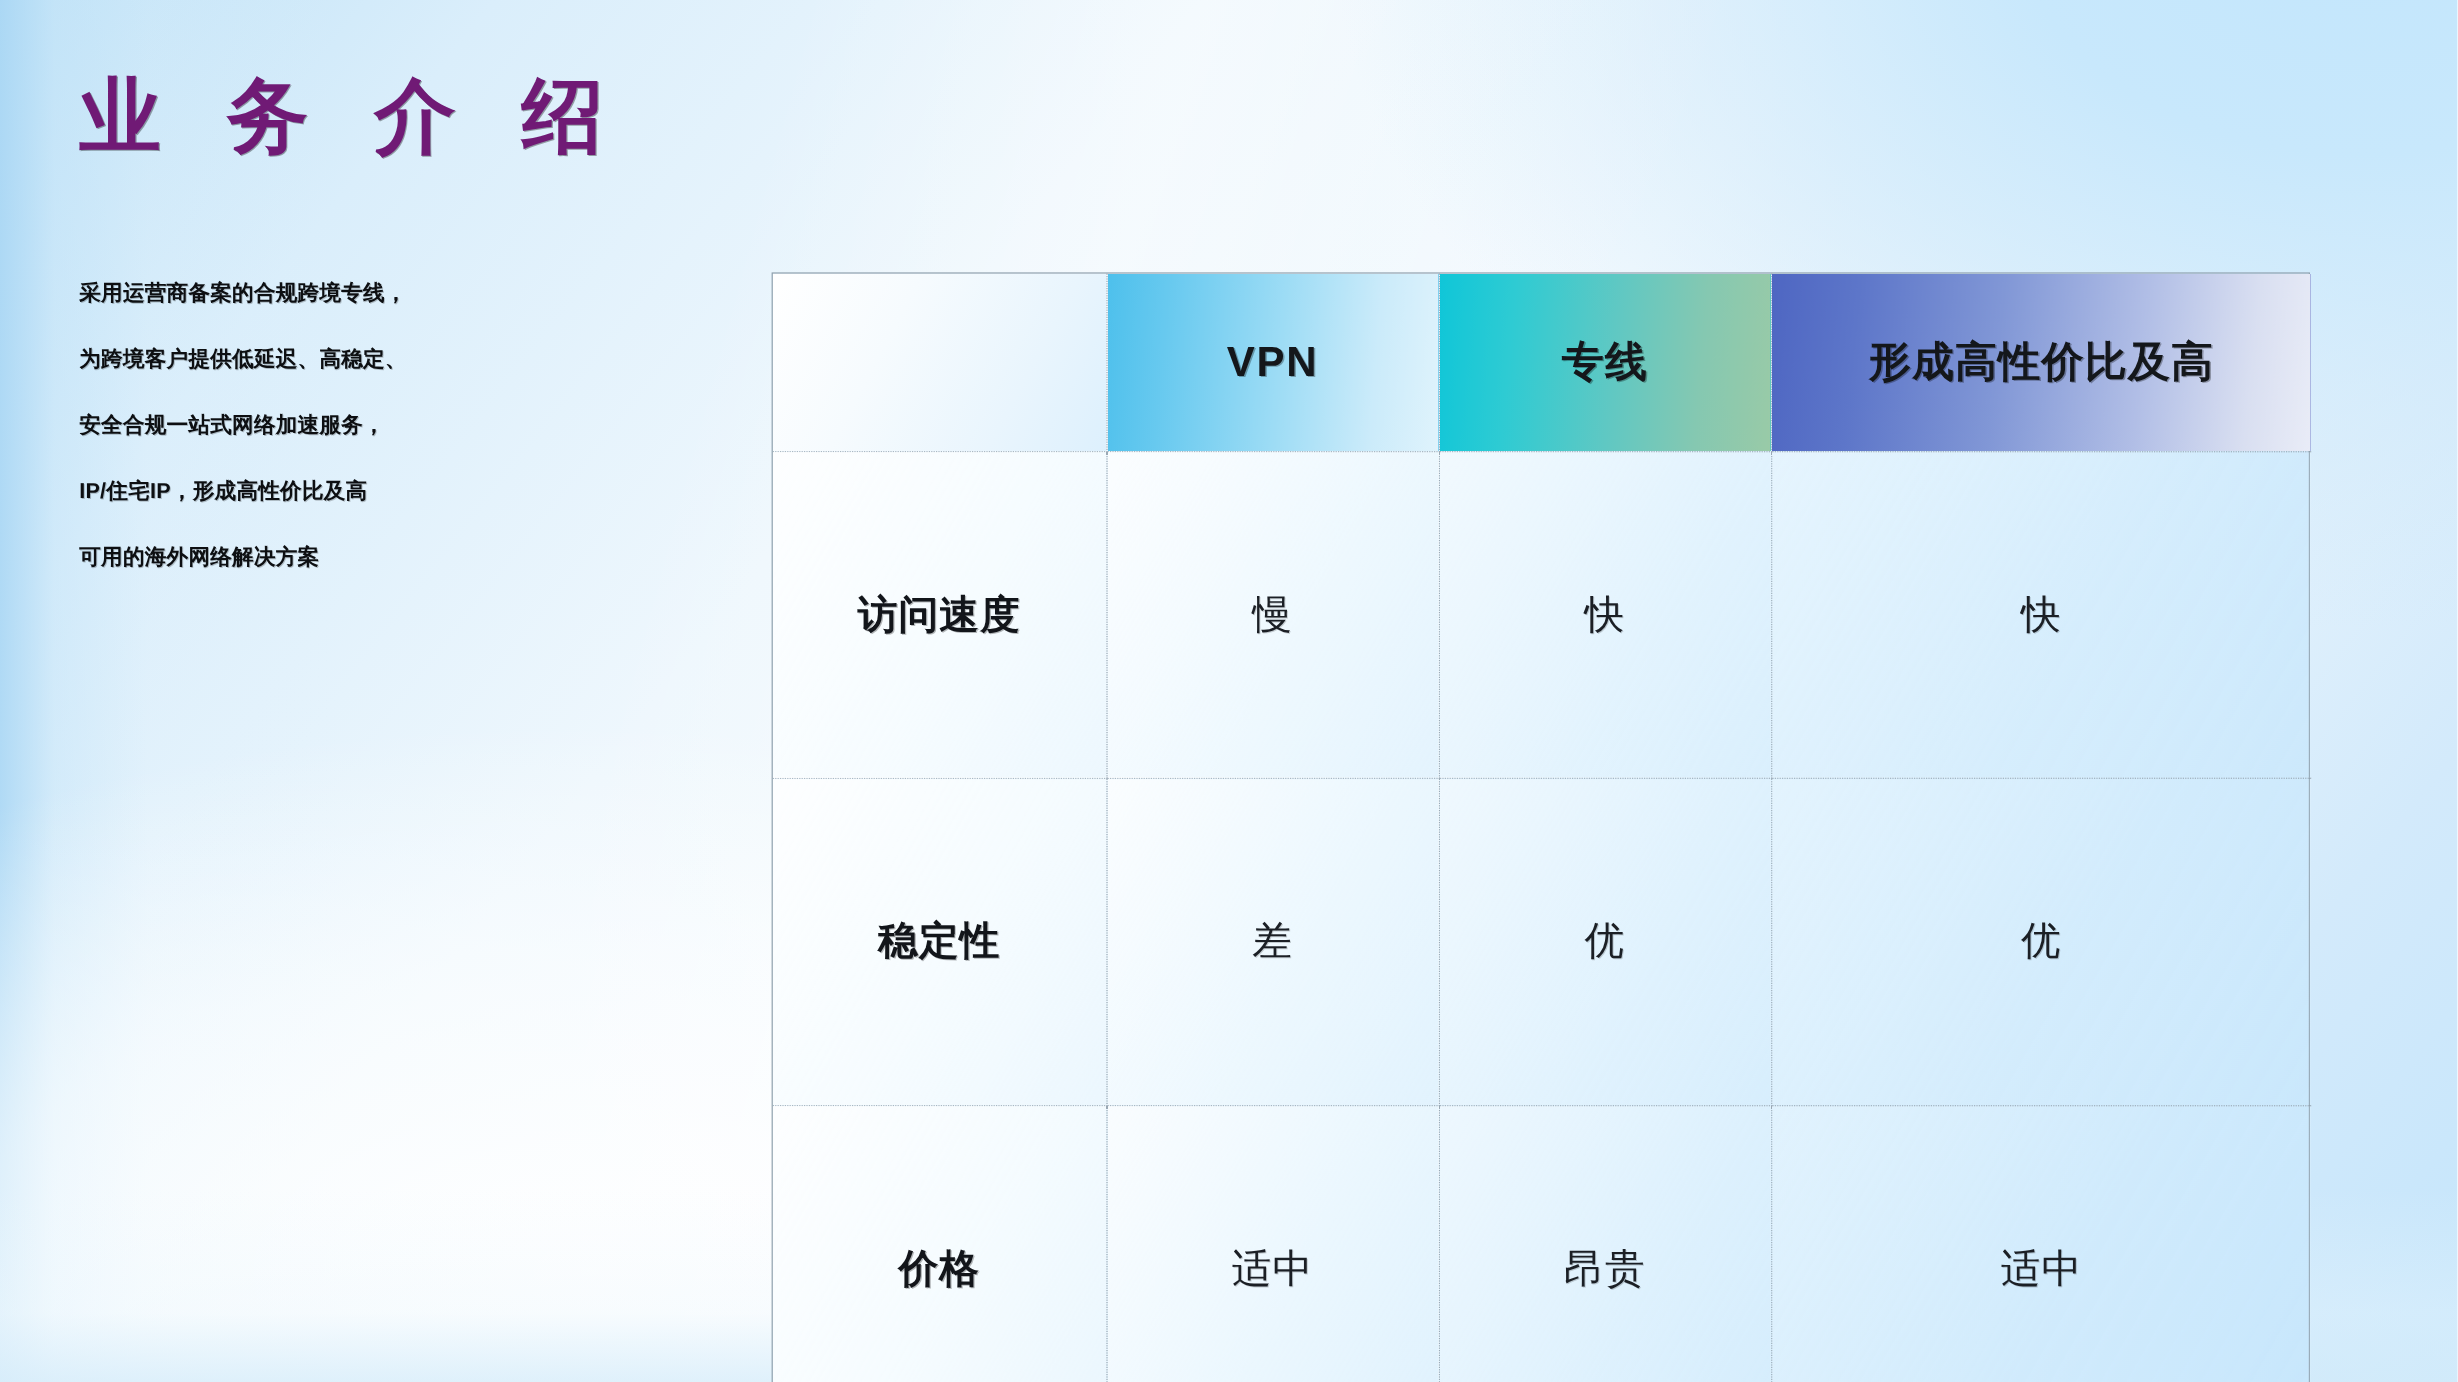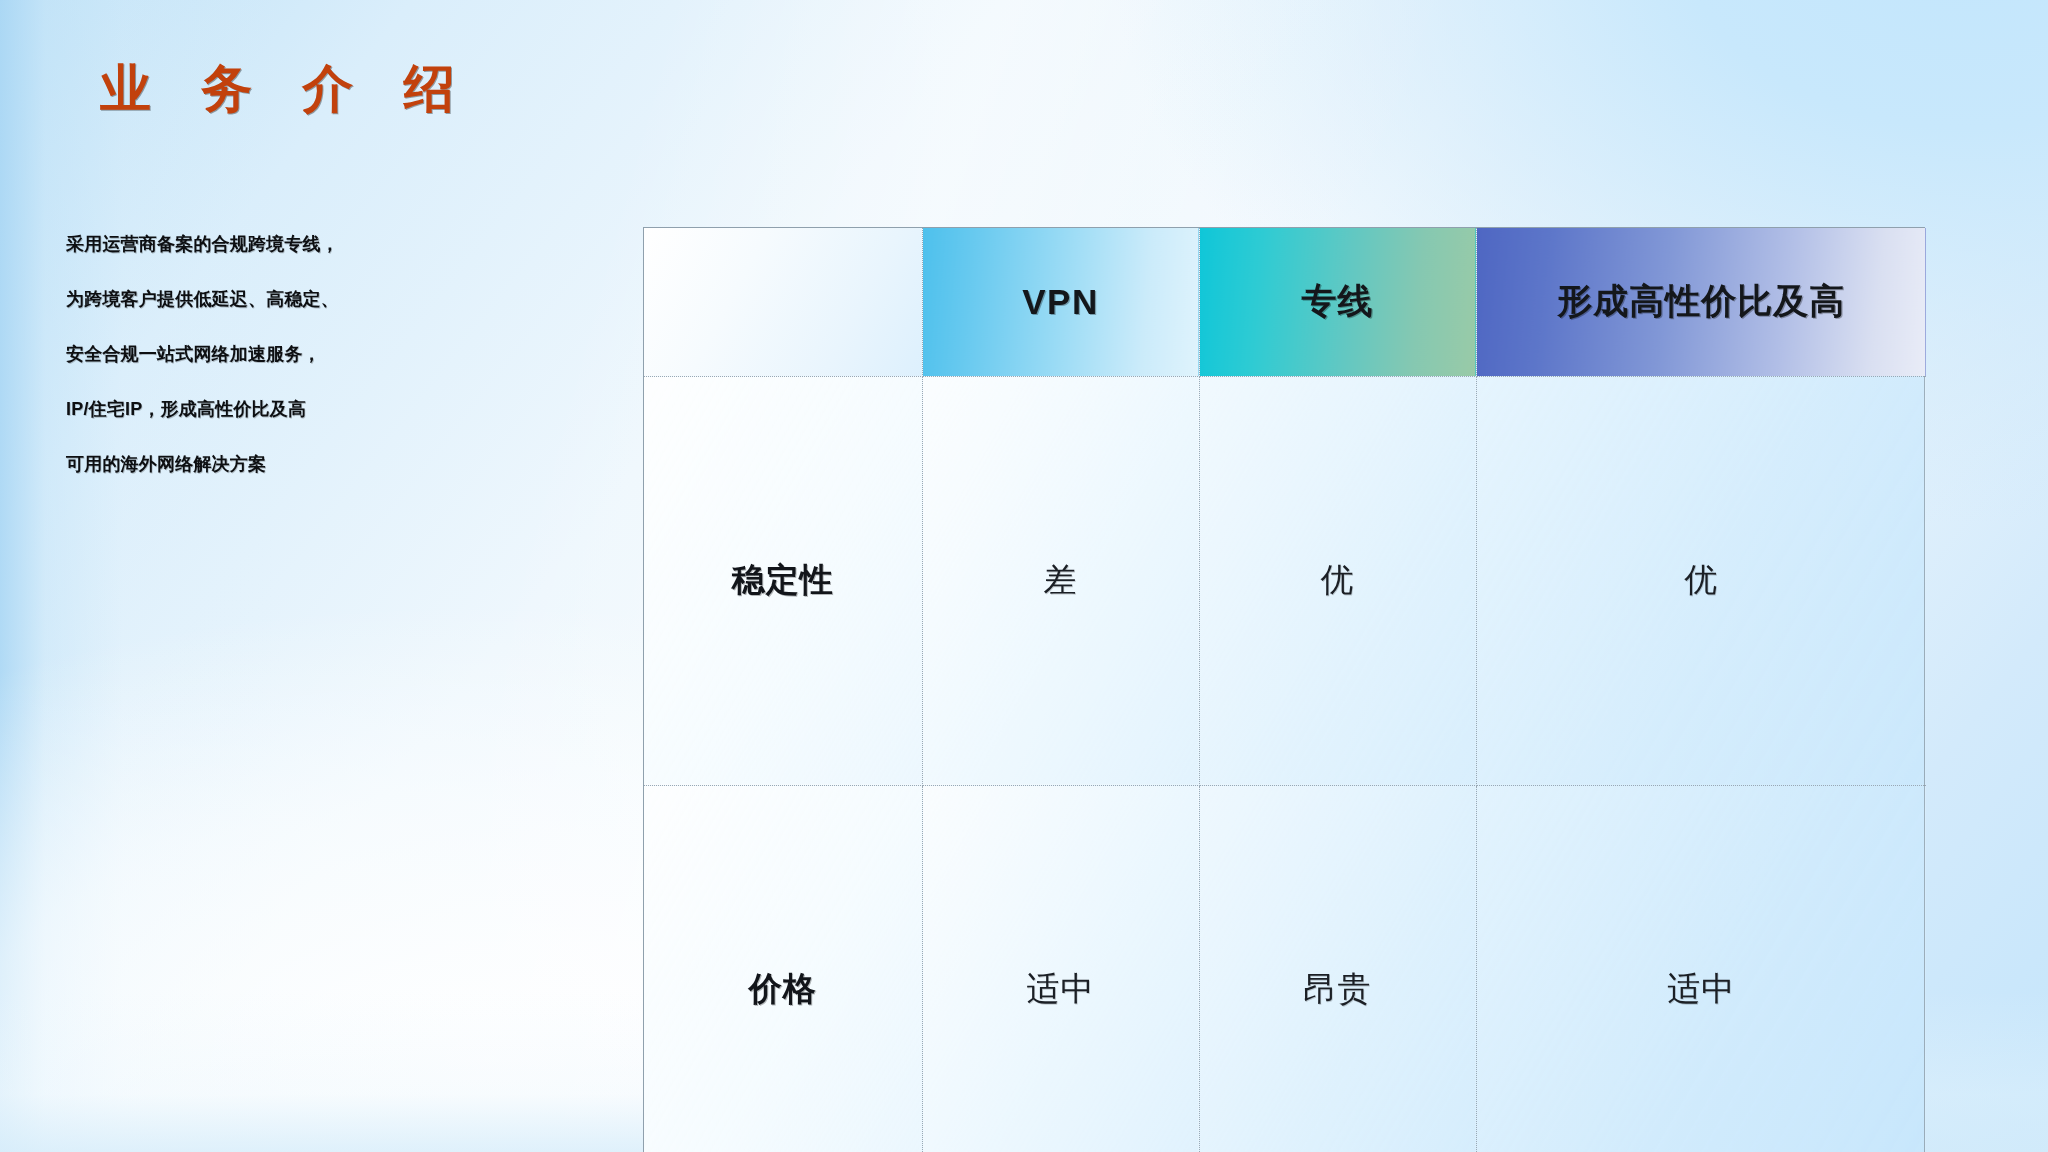--- a/index.html
+++ b/index.html
@@ -50,28 +50,27 @@
   .bg-bottomfade {
     background: linear-gradient(0deg,
        rgba(213,236,250,0.75) 0%, rgba(236,247,253,0.35) 5%, rgba(255,255,255,0) 14%);
   }
 
   
   #title {
     position: absolute;
     left: 66px;
     top: 62px;
-    font-size: 51px;
+    font-size: 68px;
     font-weight: 700;
     letter-spacing: 18px;
-    color: #c2410c;
+    color: #701a75;
     line-height: 1.05;
     white-space: nowrap;
     text-shadow: 1px 1px 0 rgba(0,0,0,0.35);
-    margin-left: 34px;
   }
 
   
   #paragraph {
     position: absolute;
     left: 66px;
     top: 235px;
     width: 560px;
   }
   #paragraph .pline {
@@ -206,20 +205,26 @@
           <th class="h-line">
             <span class="h-label">专线</span>
           </th>
           <th class="h-carrier">
             <span class="h-label">形成高性价比及高</span>
           </th>
         </tr>
       </thead>
       <tbody>
         <tr>
+          <td class="b1"><span class="row-label">访问速度</span></td>
+          <td class="b2"><span class="cell-val">慢</span></td>
+          <td class="b3"><span class="cell-val">快</span></td>
+          <td class="b4"><span class="cell-val">快</span></td>
+        </tr>
+        <tr>
           <td class="b1"><span class="row-label">稳定性</span></td>
           <td class="b2"><span class="cell-val">差</span></td>
           <td class="b3"><span class="cell-val">优</span></td>
           <td class="b4"><span class="cell-val">优</span></td>
         </tr>
         <tr>
           <td class="b1"><span class="row-label">价格</span></td>
           <td class="b2"><span class="cell-val">适中</span></td>
           <td class="b3"><span class="cell-val">昂贵</span></td>
           <td class="b4"><span class="cell-val">适中</span></td>

